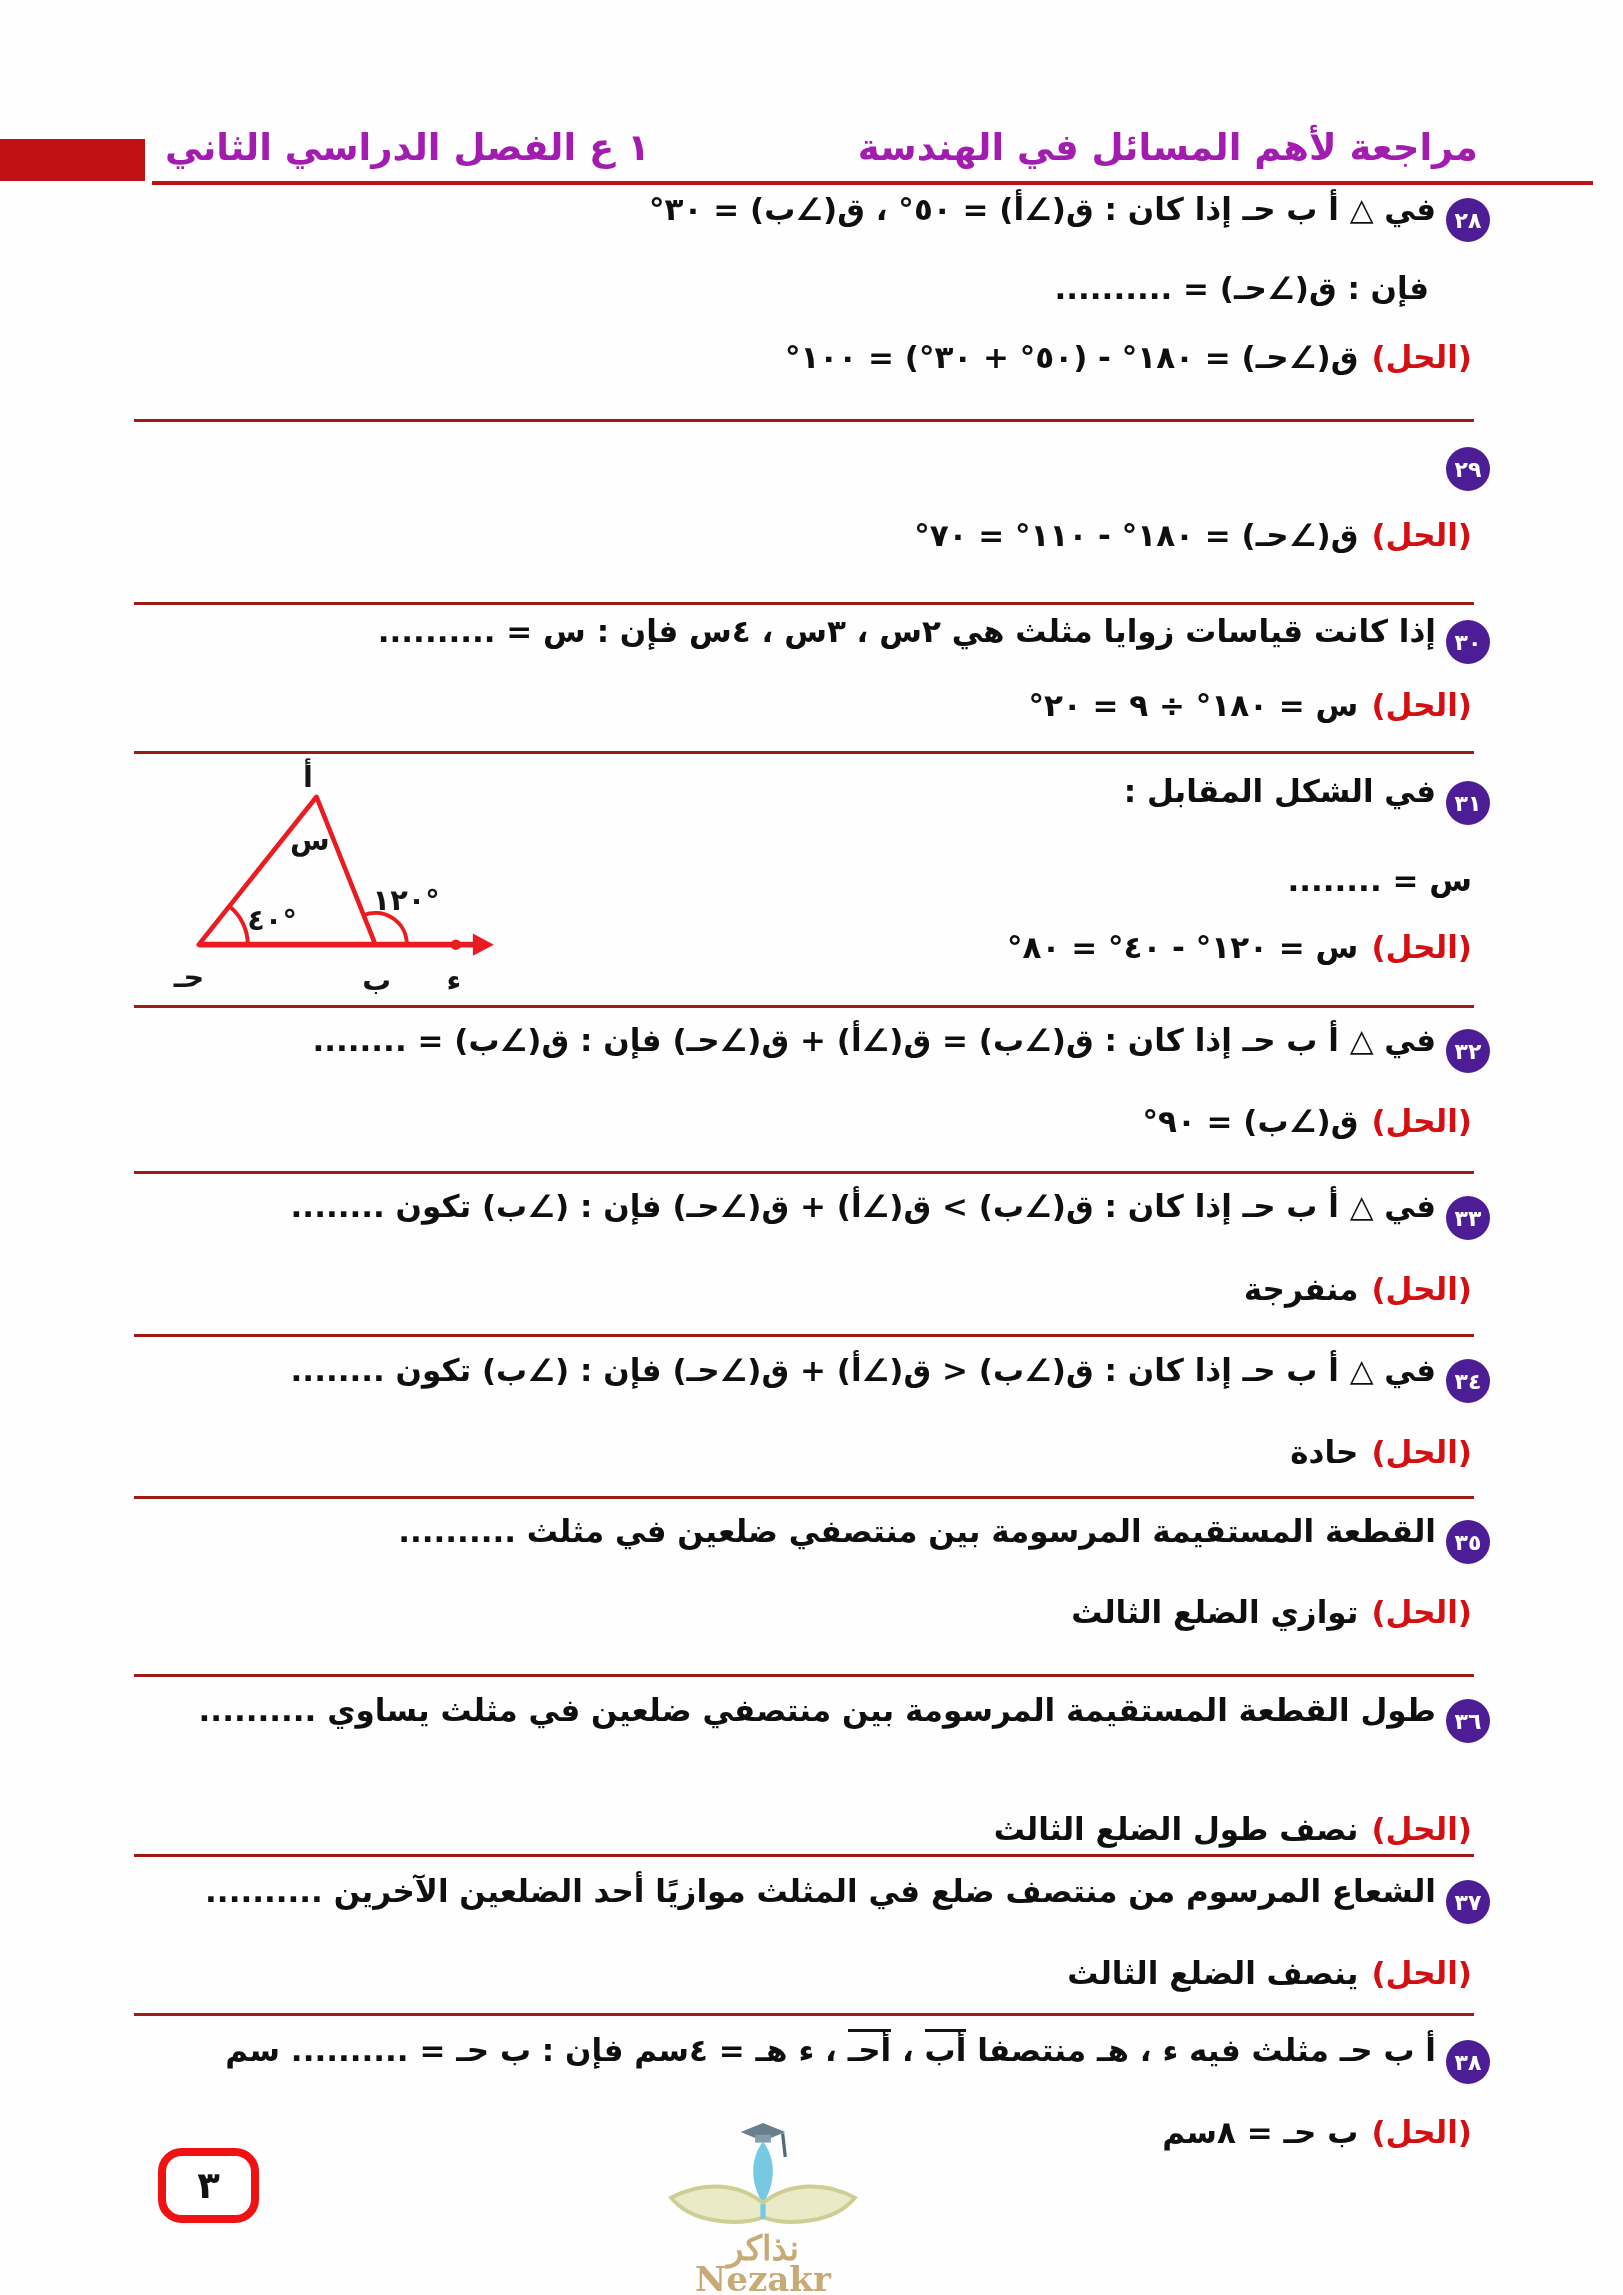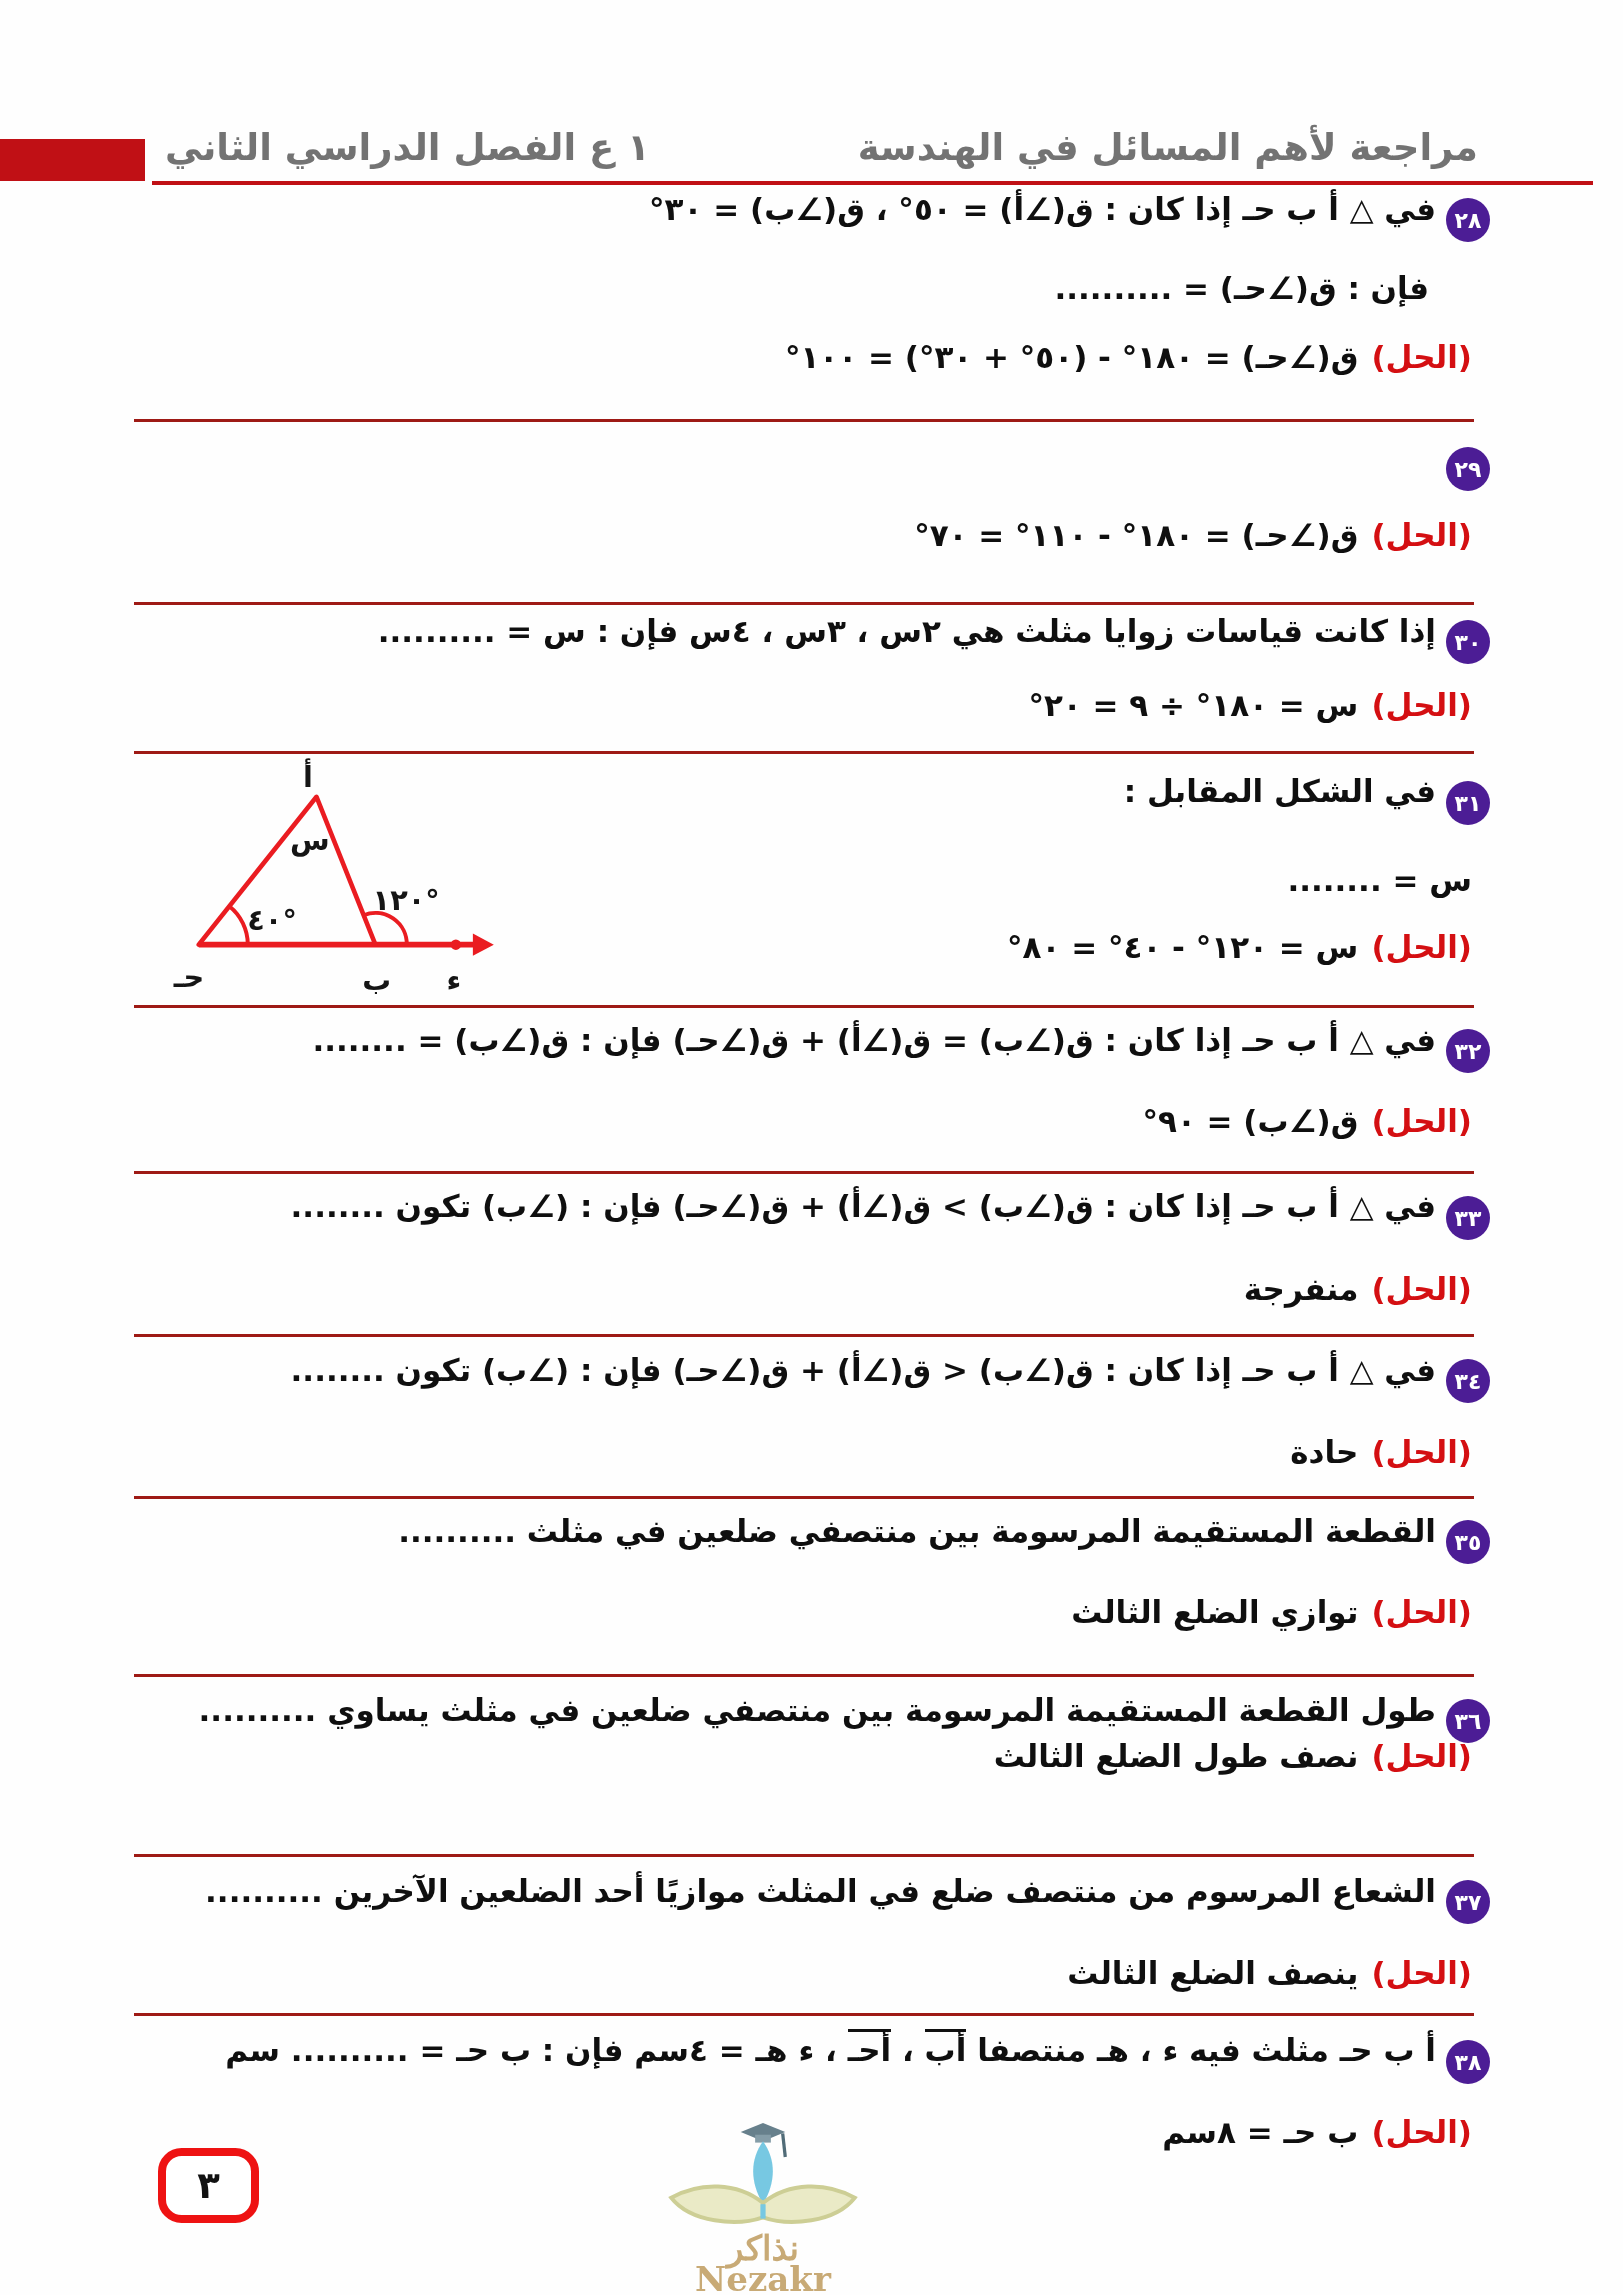--- a/index.html
+++ b/index.html
@@ -3,21 +3,21 @@
 <meta charset="utf-8">
 <style>
   html,body{margin:0;padding:0;background:#e9e9e9;}
   .page{
     position:relative;width:1623px;height:2295px;margin:0 auto;
     background:#fefefe;overflow:hidden;
     font-family:"DejaVu Sans",sans-serif;
   }
   
   .hdr-block{position:absolute;left:0;top:139px;width:145px;height:42px;background:#c01015;}
-  .hdr-title{position:absolute;top:126px;font:700 37px "DejaVu Sans",sans-serif;color:#737373;white-space:nowrap;direction:rtl;}
+  .hdr-title{position:absolute;top:126px;font:700 37px "DejaVu Sans",sans-serif;color:#a21caf;white-space:nowrap;direction:rtl;}
   .hdr-left{left:165px;}
   .hdr-right{right:145px;}
   .hdr-underline{position:absolute;left:152px;right:30px;top:181px;height:3.9px;background:#c01015;}
   
   .qcircle{
     position:absolute;right:133px;width:44px;height:44px;border-radius:50%;
     background:#4c1d95;color:#ffffff;font:700 22px "DejaVu Sans",sans-serif;
     display:flex;align-items:center;justify-content:center;
   }
   .qline{
@@ -127,21 +127,21 @@
 
   <div class="qcircle" style="top:1520px">٣٥</div>
   <div class="qline" style="top:1513px">القطعة المستقيمة المرسومة بين منتصفي ضلعين في مثلث ..........</div>
   <div class="sol" style="top:1594px">
     <span class="lab">(الحل)</span><span>توازي الضلع الثالث</span>
   </div>
   <div class="sep" style="top:1674px"></div>
 
   <div class="qcircle" style="top:1699px">٣٦</div>
   <div class="qline" style="top:1692px">طول القطعة المستقيمة المرسومة بين منتصفي ضلعين في مثلث يساوي ..........</div>
-  <div class="sol" style="top:1738px">
+  <div class="sol" style="top:1811px">
     <span class="lab">(الحل)</span><span>نصف طول الضلع الثالث</span>
   </div>
   <div class="sep" style="top:1854px"></div>
 
   <div class="qcircle" style="top:1880px">٣٧</div>
   <div class="qline" style="top:1873px">الشعاع المرسوم من منتصف ضلع في المثلث موازيًا أحد الضلعين الآخرين ..........</div>
   <div class="sol" style="top:1955px">
     <span class="lab">(الحل)</span><span>ينصف الضلع الثالث</span>
   </div>
   <div class="sep" style="top:2013px"></div>

